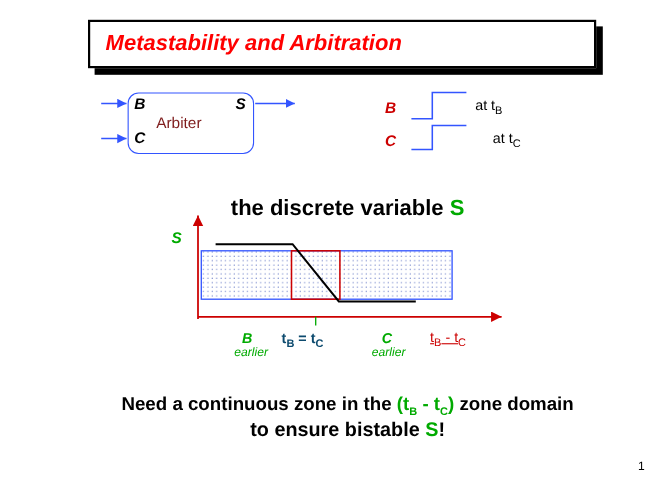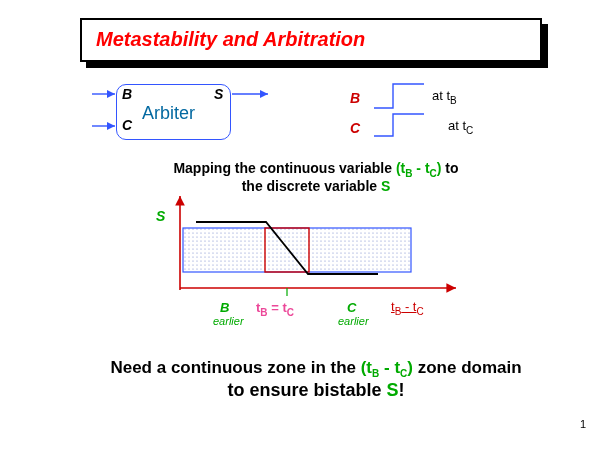--- a/index.html
+++ b/index.html
@@ -60,22 +60,22 @@
     height: 56px;
     border: 1.5px solid #3355ff;
     border-radius: 10px;
     box-sizing: border-box;
     background: #ffffff;
   }
   .arbiter-label {
     position: absolute;
     left: 126px;
     top: 103px;
-    font-size: 18px;
-    color: #0369a1;
+    font-size: 14px;
+    color: #7f1d1d;
   }
   .lbl-B-in {
     position: absolute;
     left: 106px;
     top: 86px;
     font-size: 14px;
     font-style: italic;
     font-weight: bold;
     color: #000000;
   }
@@ -146,21 +146,21 @@
     font-size: 14px;
     font-weight: bold;
     color: #000000;
     white-space: nowrap;
   }
   .map-line2 {
     position: absolute;
     left: 300px;
     top: 178px;
     transform: translateX(-50%);
-    font-size: 14px;
+    font-size: 20px;
     font-weight: bold;
     color: #000000;
     white-space: nowrap;
   }
   .grn { color: #00aa00; }
   .grn-b { color: #00aa00; font-weight: bold; }
   sub { font-size: 10px; }
 
   
   .graph-S {
@@ -188,21 +188,21 @@
     font-size: 11px;
     font-style: italic;
     color: #00aa00;
   }
   .ax-eq {
     position: absolute;
     left: 240px;
     top: 300px;
     font-size: 13px;
     font-weight: bold;
-    color: #ec4899;
+    color: #0c4a6e;
     white-space: nowrap;
   }
   .ax-C {
     position: absolute;
     left: 331px;
     top: 300px;
     font-size: 13px;
     font-style: italic;
     font-weight: bold;
     color: #00aa00;
@@ -277,21 +277,20 @@
   <div class="arbiter-label">Arbiter</div>
   <div class="lbl-B-in">B</div>
   <div class="lbl-C-in">C</div>
   <div class="lbl-S-out">S</div>
 
   <div class="wf-B">B</div>
   <div class="wf-C">C</div>
   <div class="at-tb"><span>at t</span><sub>B</sub></div>
   <div class="at-tc"><span>at t</span><sub>C</sub></div>
 
-  <div class="map-line1"><span>Mapping the continuous variable </span><span class="grn"><span>(t</span><sub>B</sub><span> - t</span><sub>C</sub><span>)</span></span><span> to</span></div>
   <div class="map-line2"><span>the discrete variable </span><span class="grn-b">S</span></div>
 
   <div class="graph-S">S</div>
   <div class="ax-B">B</div>
   <div class="ax-B-sub">earlier</div>
   <div class="ax-eq"><span>t</span><sub>B</sub><span> = t</span><sub>C</sub></div>
   <div class="ax-C">C</div>
   <div class="ax-C-sub">earlier</div>
   <div class="ax-x"><span>t</span><sub>B</sub><span> - t</span><sub>C</sub></div>
 

